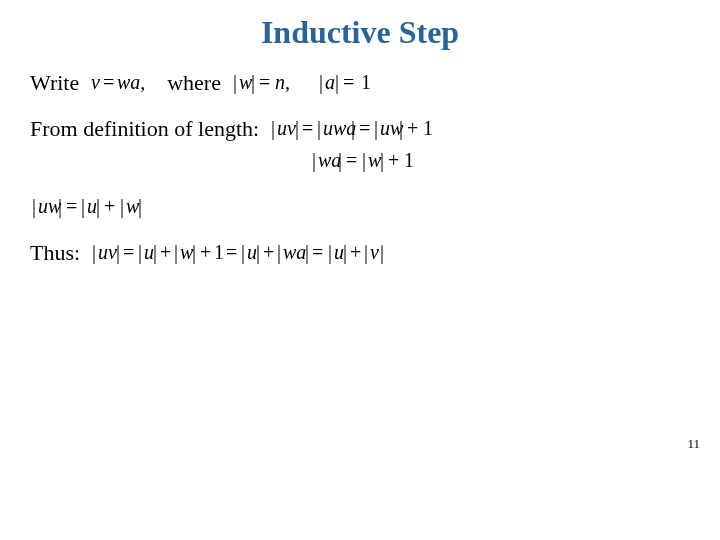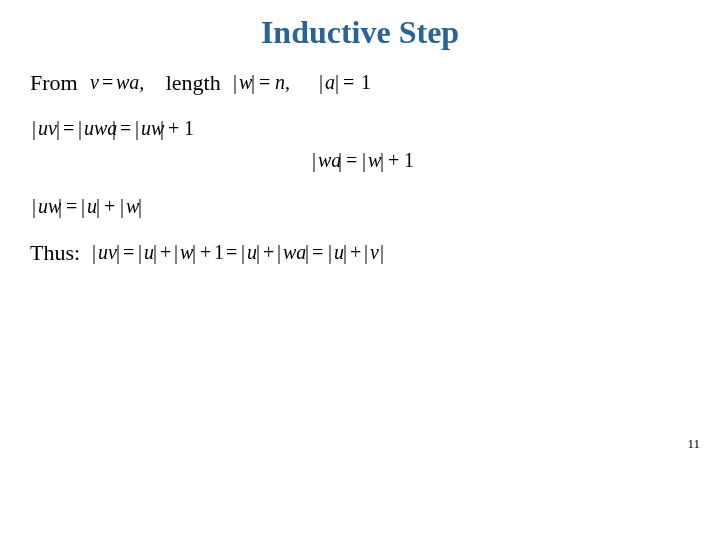--- a/index.html
+++ b/index.html
@@ -62,47 +62,48 @@
     }
   </style>
 </head>
 <body>
 
 <div class="page">
 
   <div class="title">Inductive Step</div>
 
   <div class="row">
-    <span class="label">From</span>
+    <span class="label">Write</span>
 
     <svg class="math" width="68" height="28" viewBox="0 0 68 28">
       <text x="2" y="20" font-size="20" font-style="italic" font-family="Times New Roman, serif">v</text>
       <text x="14" y="20" font-size="20" font-family="Times New Roman, serif">=</text>
       <text x="28" y="20" font-size="20" font-style="italic" font-family="Times New Roman, serif">wa,</text>
     </svg>
-    <span class="label">length</span>
+    <span class="label">where</span>
 
     <svg class="math" width="76" height="28" viewBox="0 0 76 28">
       <text x="2" y="20" font-size="20" font-family="Times New Roman, serif">|</text>
       <text x="8" y="20" font-size="20" font-style="italic" font-family="Times New Roman, serif">w</text>
       <text x="20" y="20" font-size="20" font-family="Times New Roman, serif">|</text>
       <text x="28" y="20" font-size="20" font-family="Times New Roman, serif">=</text>
       <text x="44" y="20" font-size="20" font-style="italic" font-family="Times New Roman, serif">n,</text>
     </svg>
 
     <svg class="math" width="68" height="28" viewBox="0 0 68 28">
       <text x="2" y="20" font-size="20" font-family="Times New Roman, serif">|</text>
       <text x="8" y="20" font-size="20" font-style="italic" font-family="Times New Roman, serif">a</text>
       <text x="18" y="20" font-size="20" font-family="Times New Roman, serif">|</text>
       <text x="26" y="20" font-size="20" font-family="Times New Roman, serif">=</text>
       <text x="44" y="20" font-size="20" font-family="Times New Roman, serif">1</text>
     </svg>
   </div>
 
   <div class="row section-gap">
+    <span class="label">From definition of length:</span>
 
     <svg class="math" width="210" height="28" viewBox="0 0 210 28">
       <text x="2" y="20" font-size="20" font-family="Times New Roman, serif">|</text>
       <text x="8" y="20" font-size="20" font-style="italic" font-family="Times New Roman, serif">uv</text>
       <text x="26" y="20" font-size="20" font-family="Times New Roman, serif">|</text>
       <text x="33" y="20" font-size="20" font-family="Times New Roman, serif">=</text>
       <text x="48" y="20" font-size="20" font-family="Times New Roman, serif">|</text>
       <text x="54" y="20" font-size="20" font-style="italic" font-family="Times New Roman, serif">uwa</text>
       <text x="82" y="20" font-size="20" font-family="Times New Roman, serif">|</text>
       <text x="90" y="20" font-size="20" font-family="Times New Roman, serif">=</text>

